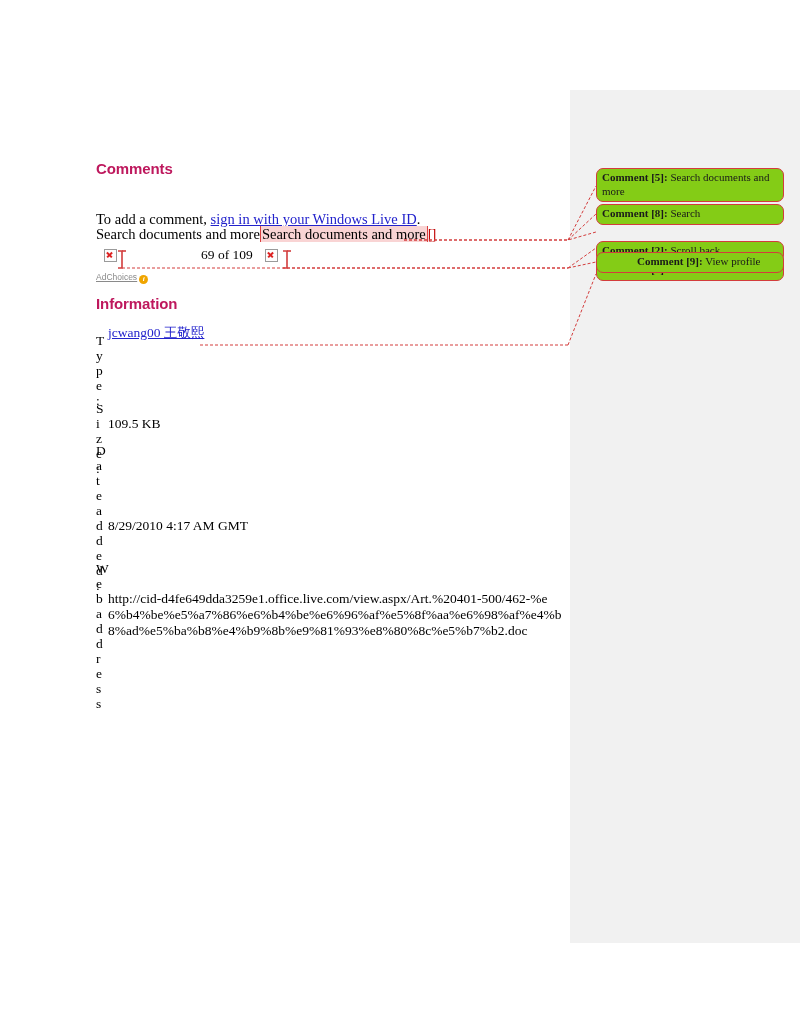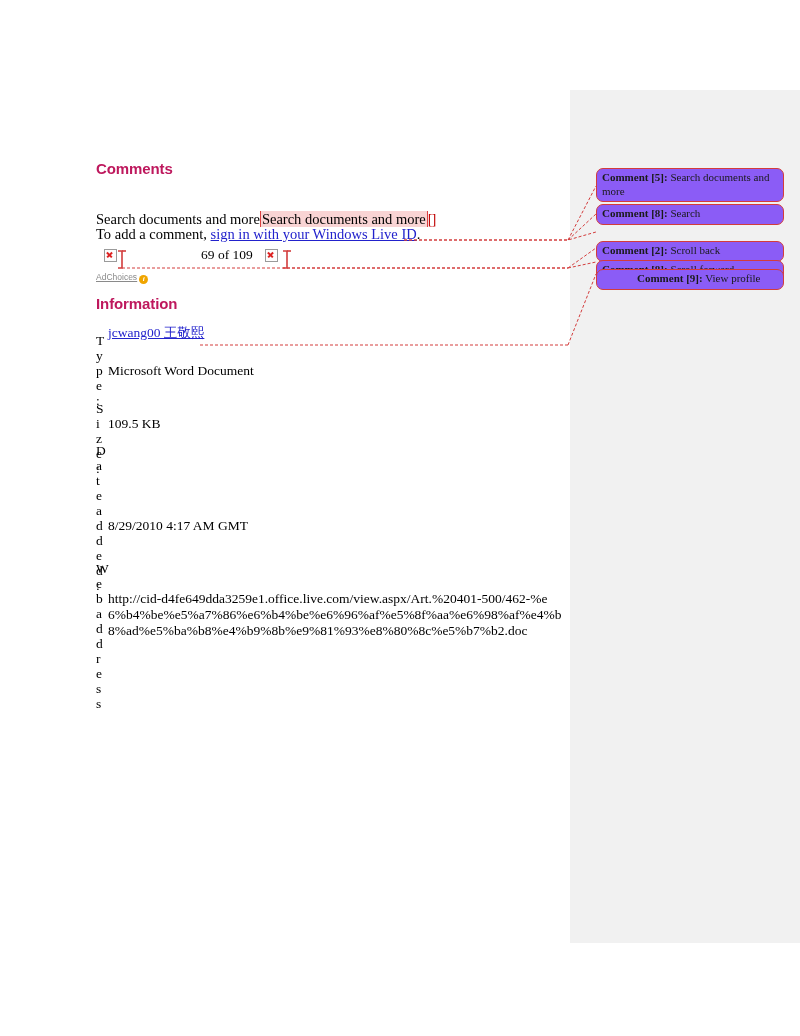--- a/index.html
+++ b/index.html
@@ -134,21 +134,21 @@
     border-left:1.5px solid #d94040;
     border-right:1.5px solid #d94040;
     vertical-align:-4px;
   }
 
   
   .balloon{
     position:absolute;
     left:596px;
     width:188px;
-    background:#8b5cf6;
+    background:#84cc16;
     border:1.4px solid #d33c3c;
     border-radius:7px;
     padding:2px 5px 3px 5px;
     font-size:11px;
     line-height:13.5px;
     color:#1a1a1a;
     box-sizing:border-box;
   }
   .balloon .b-tag{ font-weight:bold; }
   .balloon .b-txt{ }
@@ -163,26 +163,26 @@
 <body>
 
 <div id="comment-pane"></div>
 
 <div id="doc">
 
   <h2 class="section-heading">Comments</h2>
 
   <div style="height:35px"></div>
 
+  <div class="para">
+    <span>To add a comment, </span><a class="doclink" href="#">sign in with your Windows Live ID</a><span>.</span>
+  </div>
+
   <div class="para" style="position:relative;">
     <span>Search documents and more</span><span class="cmt-hl">Search documents and more</span><span class="cmt-ref">[]</span>
-  </div>
-
-  <div class="para">
-    <span>To add a comment, </span><a class="doclink" href="#">sign in with your Windows Live ID</a><span>.</span>
   </div>
 
   <div class="pager-row">
     <span class="pg-left broken-img"></span>
     <span class="pg-count">69 of 109</span>
     <span class="pg-right broken-img"></span>
   </div>
 
   <div class="adchoices">
     <span class="ac-text">AdChoices</span><span class="ac-i">i</span>
@@ -200,21 +200,20 @@
     <div class="meta-row" style="height:15px;margin-top:-1px;">
       <div class="meta-label"></div>
       <div class="meta-value">
         <a class="doclink" href="#">jcwang00 王敬熙</a>
       </div>
     </div>
 
 
     <div class="meta-row" style="height:74px;margin-top:-7px;">
       <div class="meta-label">Type:</div>
-      <div class="meta-value" style="padding-top:30px;">Microsoft Word Document</div>
     </div>
 
     <div class="meta-row" style="height:45px;margin-top:-6px;">
       <div class="meta-label">Size:</div>
       <div class="meta-value" style="padding-top:15px;">109.5 KB</div>
     </div>
 
     <div class="meta-row" style="height:120px;margin-top:-3px;">
       <div class="meta-label">Date added:</div>
       <div class="meta-value" style="padding-top:75px;">8/29/2010 4:17 AM GMT</div>
@@ -237,21 +236,21 @@
   <span class="b-txt">Search</span>
 </div>
 <div class="balloon" style="top:241px;">
   <span class="b-tag">Comment [2]:</span>
   <span class="b-txt">Scroll back</span>
 </div>
 <div class="balloon" style="top:260px;">
   <span class="b-tag">Comment [8]:</span>
   <span class="b-txt">Scroll forward</span>
 </div>
-<div class="balloon" style="top:269px;padding-left:40px;">
+<div class="balloon" style="top:252px;padding-left:40px;">
   <span class="b-tag">Comment [9]:</span>
   <span class="b-txt">View profile</span>
 </div>
 
 <svg id="overlay" viewBox="0 0 800 1036" xmlns="http://www.w3.org/2000/svg">
   <g stroke="#d33c3c" fill="none">
 
     <path d="M118,251 L122,251 L122,268 L118,268" stroke-width="1.6"></path>
     <path d="M126,251 L122,251" stroke-width="1.6"></path>
     <path d="M283,251 L287,251 L287,268 L283,268" stroke-width="1.6"></path>

